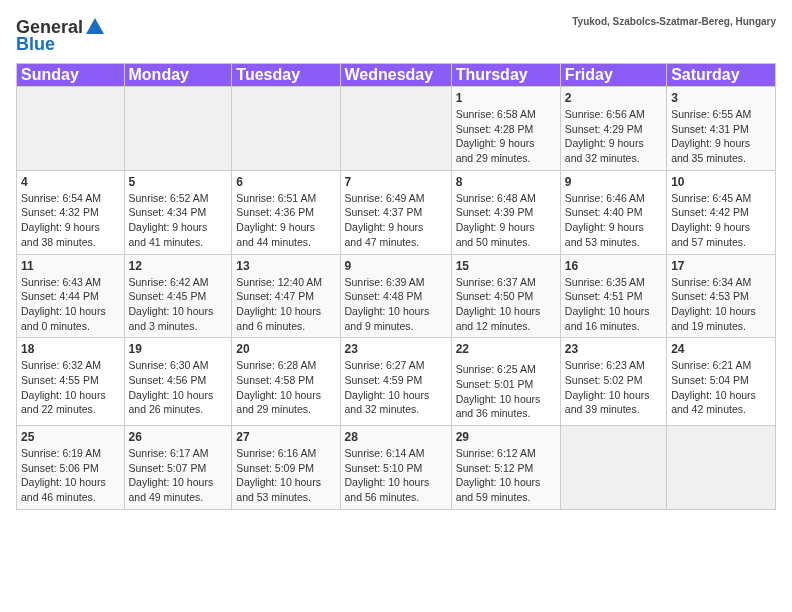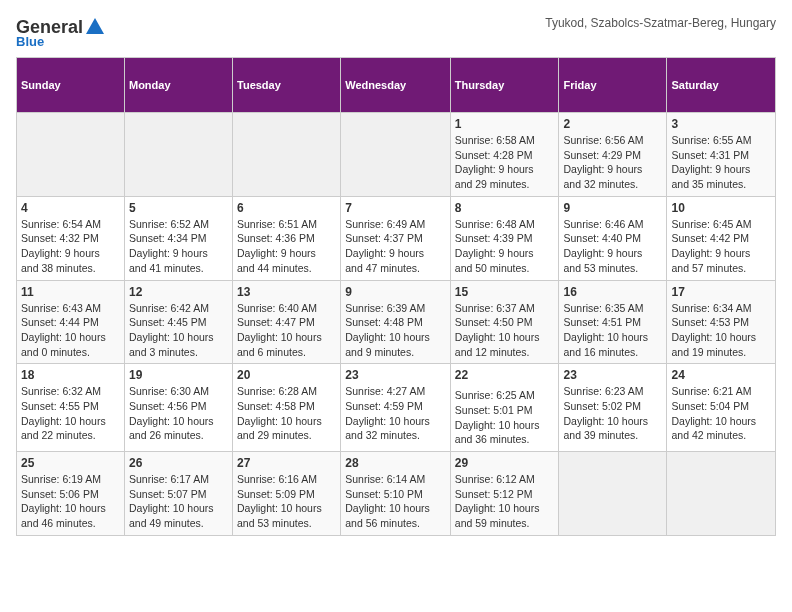--- a/index.html
+++ b/index.html
@@ -23,34 +23,35 @@
     }
     .title-block {
       text-align: right;
     }
     .main-title {
       font-size: 32px;
       font-weight: bold;
       color: #333;
     }
     .subtitle {
-      font-size: 12px;
+      font-size: 10px;
       color: #555;
+      font-weight: bold;
     }
     .calendar {
       width: 100%;
       border-collapse: collapse;
       font-size: 11px;
     }
     .calendar thead tr th {
-      background: #701a75;
+      background: #8b5cf6;
       color: #fff;
-      padding: 21px 4px;
+      padding: 2px 4px;
       text-align: left;
-      font-size: 11px;
+      font-size: 16px;
       border: 1px solid #ccc;
     }
     .calendar tbody tr td {
       border: 1px solid #ccc;
       vertical-align: top;
       padding: 4px;
       min-height: 70px;
       width: 113px;
       background: #fff;
     }
@@ -77,21 +78,21 @@
 <body>
 
 <div class="header-area">
   <div class="logo">
     <div style="display:flex;align-items:flex-end;">
       <span style="font-size:18px;font-weight:bold;color:#333;">General</span>
       <svg width="22" height="22" viewBox="0 0 22 22" style="margin:0 1px;">
         <polygon points="11,2 20,18 2,18" fill="#1a6fc4"></polygon>
       </svg>
     </div>
-    <span style="font-size:13px;font-weight:bold;color:#1a6fc4;margin-top:-4px;">Blue</span>
+    <span style="font-size:18px;font-weight:bold;color:#1a6fc4;margin-top:-4px;">Blue</span>
   </div>
   <div class="title-block">
     <div class="subtitle">Tyukod, Szabolcs-Szatmar-Bereg, Hungary</div>
   </div>
 </div>
 
 <table class="calendar">
   <thead>
     <tr>
     <th>Sunday</th>
@@ -192,21 +193,21 @@
         </td>
         <td>
           <span class="day-num">12</span>
           <div class="day-info" style="white-space: pre-line;">Sunrise: 6:42 AM
 Sunset: 4:45 PM
 Daylight: 10 hours
 and 3 minutes.</div>
         </td>
         <td>
           <span class="day-num">13</span>
-          <div class="day-info" style="white-space: pre-line;">Sunrise: 6:40 AM
+          <div class="day-info" style="white-space: pre-line;">Sunrise: 12:40 AM
 Sunset: 4:47 PM
 Daylight: 10 hours
 and 6 minutes.</div>
         </td>
         <td>
           <span class="day-num">9</span>
           <div class="day-info" style="white-space: pre-line;">Sunrise: 6:39 AM
 Sunset: 4:48 PM
 Daylight: 10 hours
 and 9 minutes.</div>
@@ -250,21 +251,21 @@
         </td>
         <td>
           <span class="day-num">20</span>
           <div class="day-info" style="white-space: pre-line;">Sunrise: 6:28 AM
 Sunset: 4:58 PM
 Daylight: 10 hours
 and 29 minutes.</div>
         </td>
         <td>
           <span class="day-num">23</span>
-          <div class="day-info" style="white-space: pre-line;">Sunrise: 4:27 AM
+          <div class="day-info" style="white-space: pre-line;">Sunrise: 6:27 AM
 Sunset: 4:59 PM
 Daylight: 10 hours
 and 32 minutes.</div>
         </td>
         <td>
           <span class="day-num">22</span>
           <div class="day-info" style="white-space: pre-line; margin-top: 6px;">Sunrise: 6:25 AM
 Sunset: 5:01 PM
 Daylight: 10 hours
 and 36 minutes.</div>

